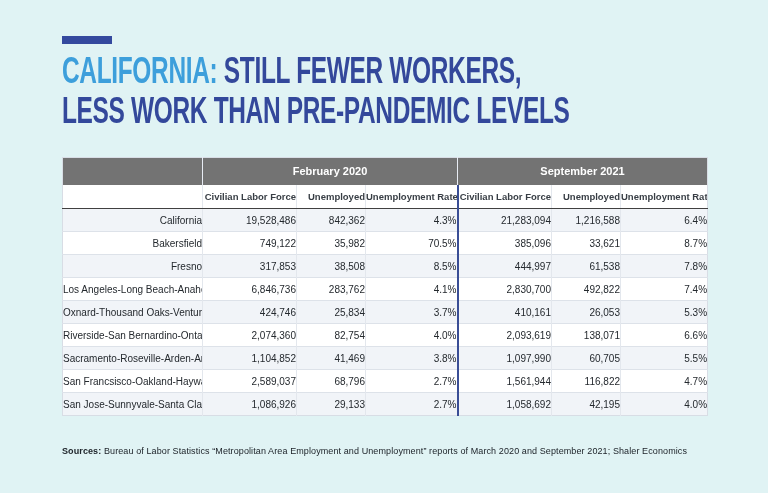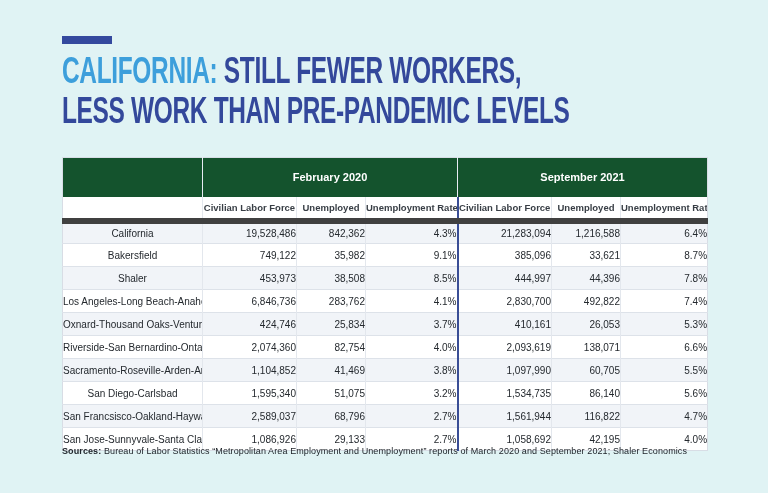--- a/index.html
+++ b/index.html
@@ -52,56 +52,56 @@
     color: #24292E;
     border: 1px solid #D8DDE5;
   }
   table.data th, table.data td {
     box-sizing: border-box;
     padding: 0;
     overflow: hidden;
     white-space: nowrap;
   }
   th.group, th.corner {
-    background: #14532d;
+    background: #737373;
     color: #FFFFFF;
     font-size: 11px;
     font-weight: bold;
-    height: 39px;
+    height: 27px;
     text-align: center;
   }
   th.group {
     border-left: 1px solid #E8ECF4;
   }
   tr.subhead th {
     height: 24px;
     font-size: 9.5px;
     font-weight: bold;
     color: #383E45;
     background: #FFFFFF;
-    text-align: center;
+    text-align: right;
     border-left: 1px solid #E3E7ED;
-    border-bottom: 6px solid #404040;
+    border-bottom: 1px solid #404040;
   }
   tr.subhead th:first-child {
     border-left: none;
   }
   tbody td {
     height: 23px;
     border-top: 1px solid #DDE2E9;
     border-left: 1px solid #E3E7ED;
   }
   tbody td:first-child {
     border-left: none;
   }
   tbody tr:nth-child(odd) {
     background: #F1F4F8;
   }
   td.loc {
-    text-align: center;
+    text-align: right;
     padding-left: 10px;
   }
   td.num {
     text-align: right;
     padding-right: 14px;
   }
   .gstart {
     border-left: 2px solid #3A4E96 !important;
   }
   .footer {
@@ -161,32 +161,32 @@
         <td class="num">842,362</td>
         <td class="num">4.3%</td>
         <td class="num gstart">21,283,094</td>
         <td class="num">1,216,588</td>
         <td class="num">6.4%</td>
       </tr>
       <tr>
         <td class="loc">Bakersfield</td>
         <td class="num">749,122</td>
         <td class="num">35,982</td>
-        <td class="num">9.1%</td>
+        <td class="num">70.5%</td>
         <td class="num gstart">385,096</td>
         <td class="num">33,621</td>
         <td class="num">8.7%</td>
       </tr>
       <tr>
-        <td class="loc">Shaler</td>
-        <td class="num">453,973</td>
+        <td class="loc">Fresno</td>
+        <td class="num">317,853</td>
         <td class="num">38,508</td>
         <td class="num">8.5%</td>
         <td class="num gstart">444,997</td>
-        <td class="num">44,396</td>
+        <td class="num">61,538</td>
         <td class="num">7.8%</td>
       </tr>
       <tr>
         <td class="loc">Los Angeles-Long Beach-Anaheim</td>
         <td class="num">6,846,736</td>
         <td class="num">283,762</td>
         <td class="num">4.1%</td>
         <td class="num gstart">2,830,700</td>
         <td class="num">492,822</td>
         <td class="num">7.4%</td>
@@ -212,29 +212,20 @@
       <tr>
         <td class="loc">Sacramento-Roseville-Arden-Arcade</td>
         <td class="num">1,104,852</td>
         <td class="num">41,469</td>
         <td class="num">3.8%</td>
         <td class="num gstart">1,097,990</td>
         <td class="num">60,705</td>
         <td class="num">5.5%</td>
       </tr>
       <tr>
-        <td class="loc">San Diego-Carlsbad</td>
-        <td class="num">1,595,340</td>
-        <td class="num">51,075</td>
-        <td class="num">3.2%</td>
-        <td class="num gstart">1,534,735</td>
-        <td class="num">86,140</td>
-        <td class="num">5.6%</td>
-      </tr>
-      <tr>
         <td class="loc">San Francsisco-Oakland-Hayward</td>
         <td class="num">2,589,037</td>
         <td class="num">68,796</td>
         <td class="num">2.7%</td>
         <td class="num gstart">1,561,944</td>
         <td class="num">116,822</td>
         <td class="num">4.7%</td>
       </tr>
       <tr>
         <td class="loc">San Jose-Sunnyvale-Santa Clara</td>

